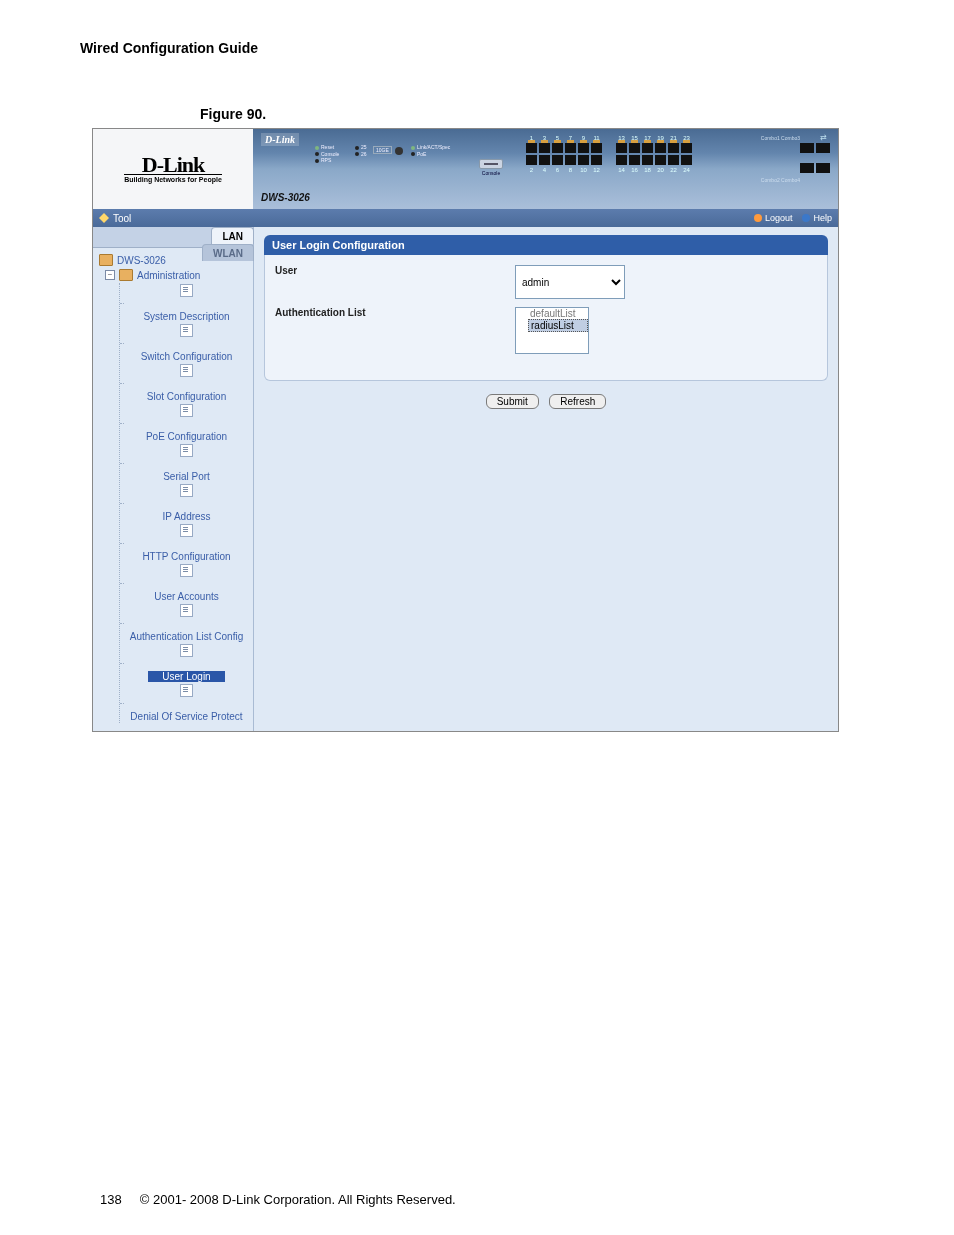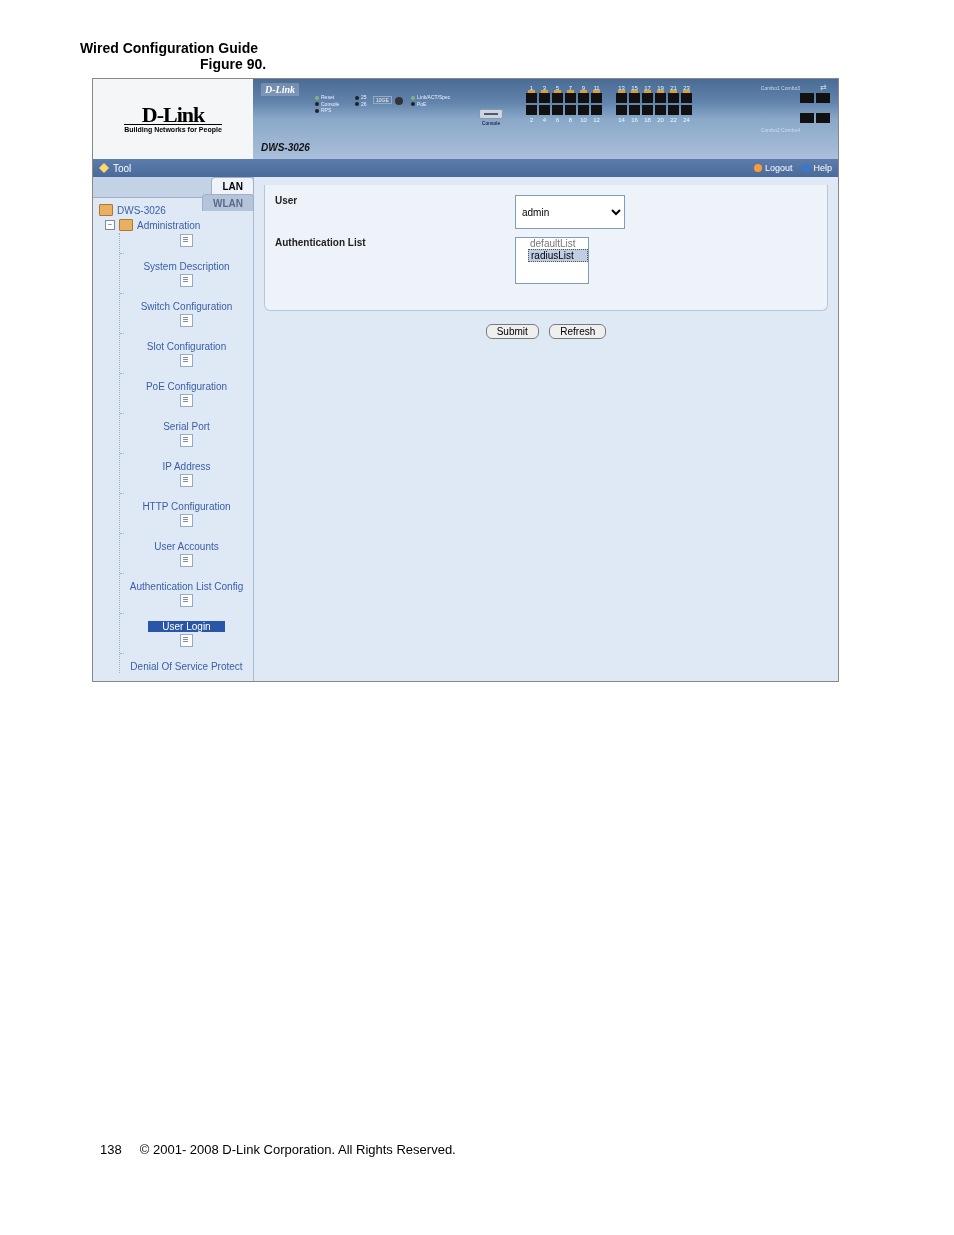--- a/index.html
+++ b/index.html
@@ -8,20 +8,21 @@
     padding: 0;
     background: #fff;
     width: 954px;
   }
   .page {
     padding: 40px 60px 40px 80px;
   }
   .guide-title {
     font-weight: bold;
     font-size: 14px;
+    margin-bottom: 50px;
   }
   .figure-caption {
     font-weight: bold;
     font-size: 14px;
     margin-left: 120px;
     margin-bottom: 6px;
   }
   .screenshot {
     margin-left: 12px;
     width: 745px;
@@ -587,20 +588,21 @@
               </div>
             <div class="tree-item">
                 <span class="picon"></span>
                 <span class="lbl">Denial Of Service Protect</span>
               </div>
           </div>
         </div>
       </div>
 
       <div class="mainpanel">
+        <div class="panel-title">User Login Configuration</div>
         <div class="panel-body">
           <div class="formrow">
             <div class="formlabel">User</div>
             <select class="select-field">
               <option>admin</option>
             </select>
           </div>
           <div class="formrow">
             <div class="formlabel">Authentication List</div>
             <div class="listbox">

